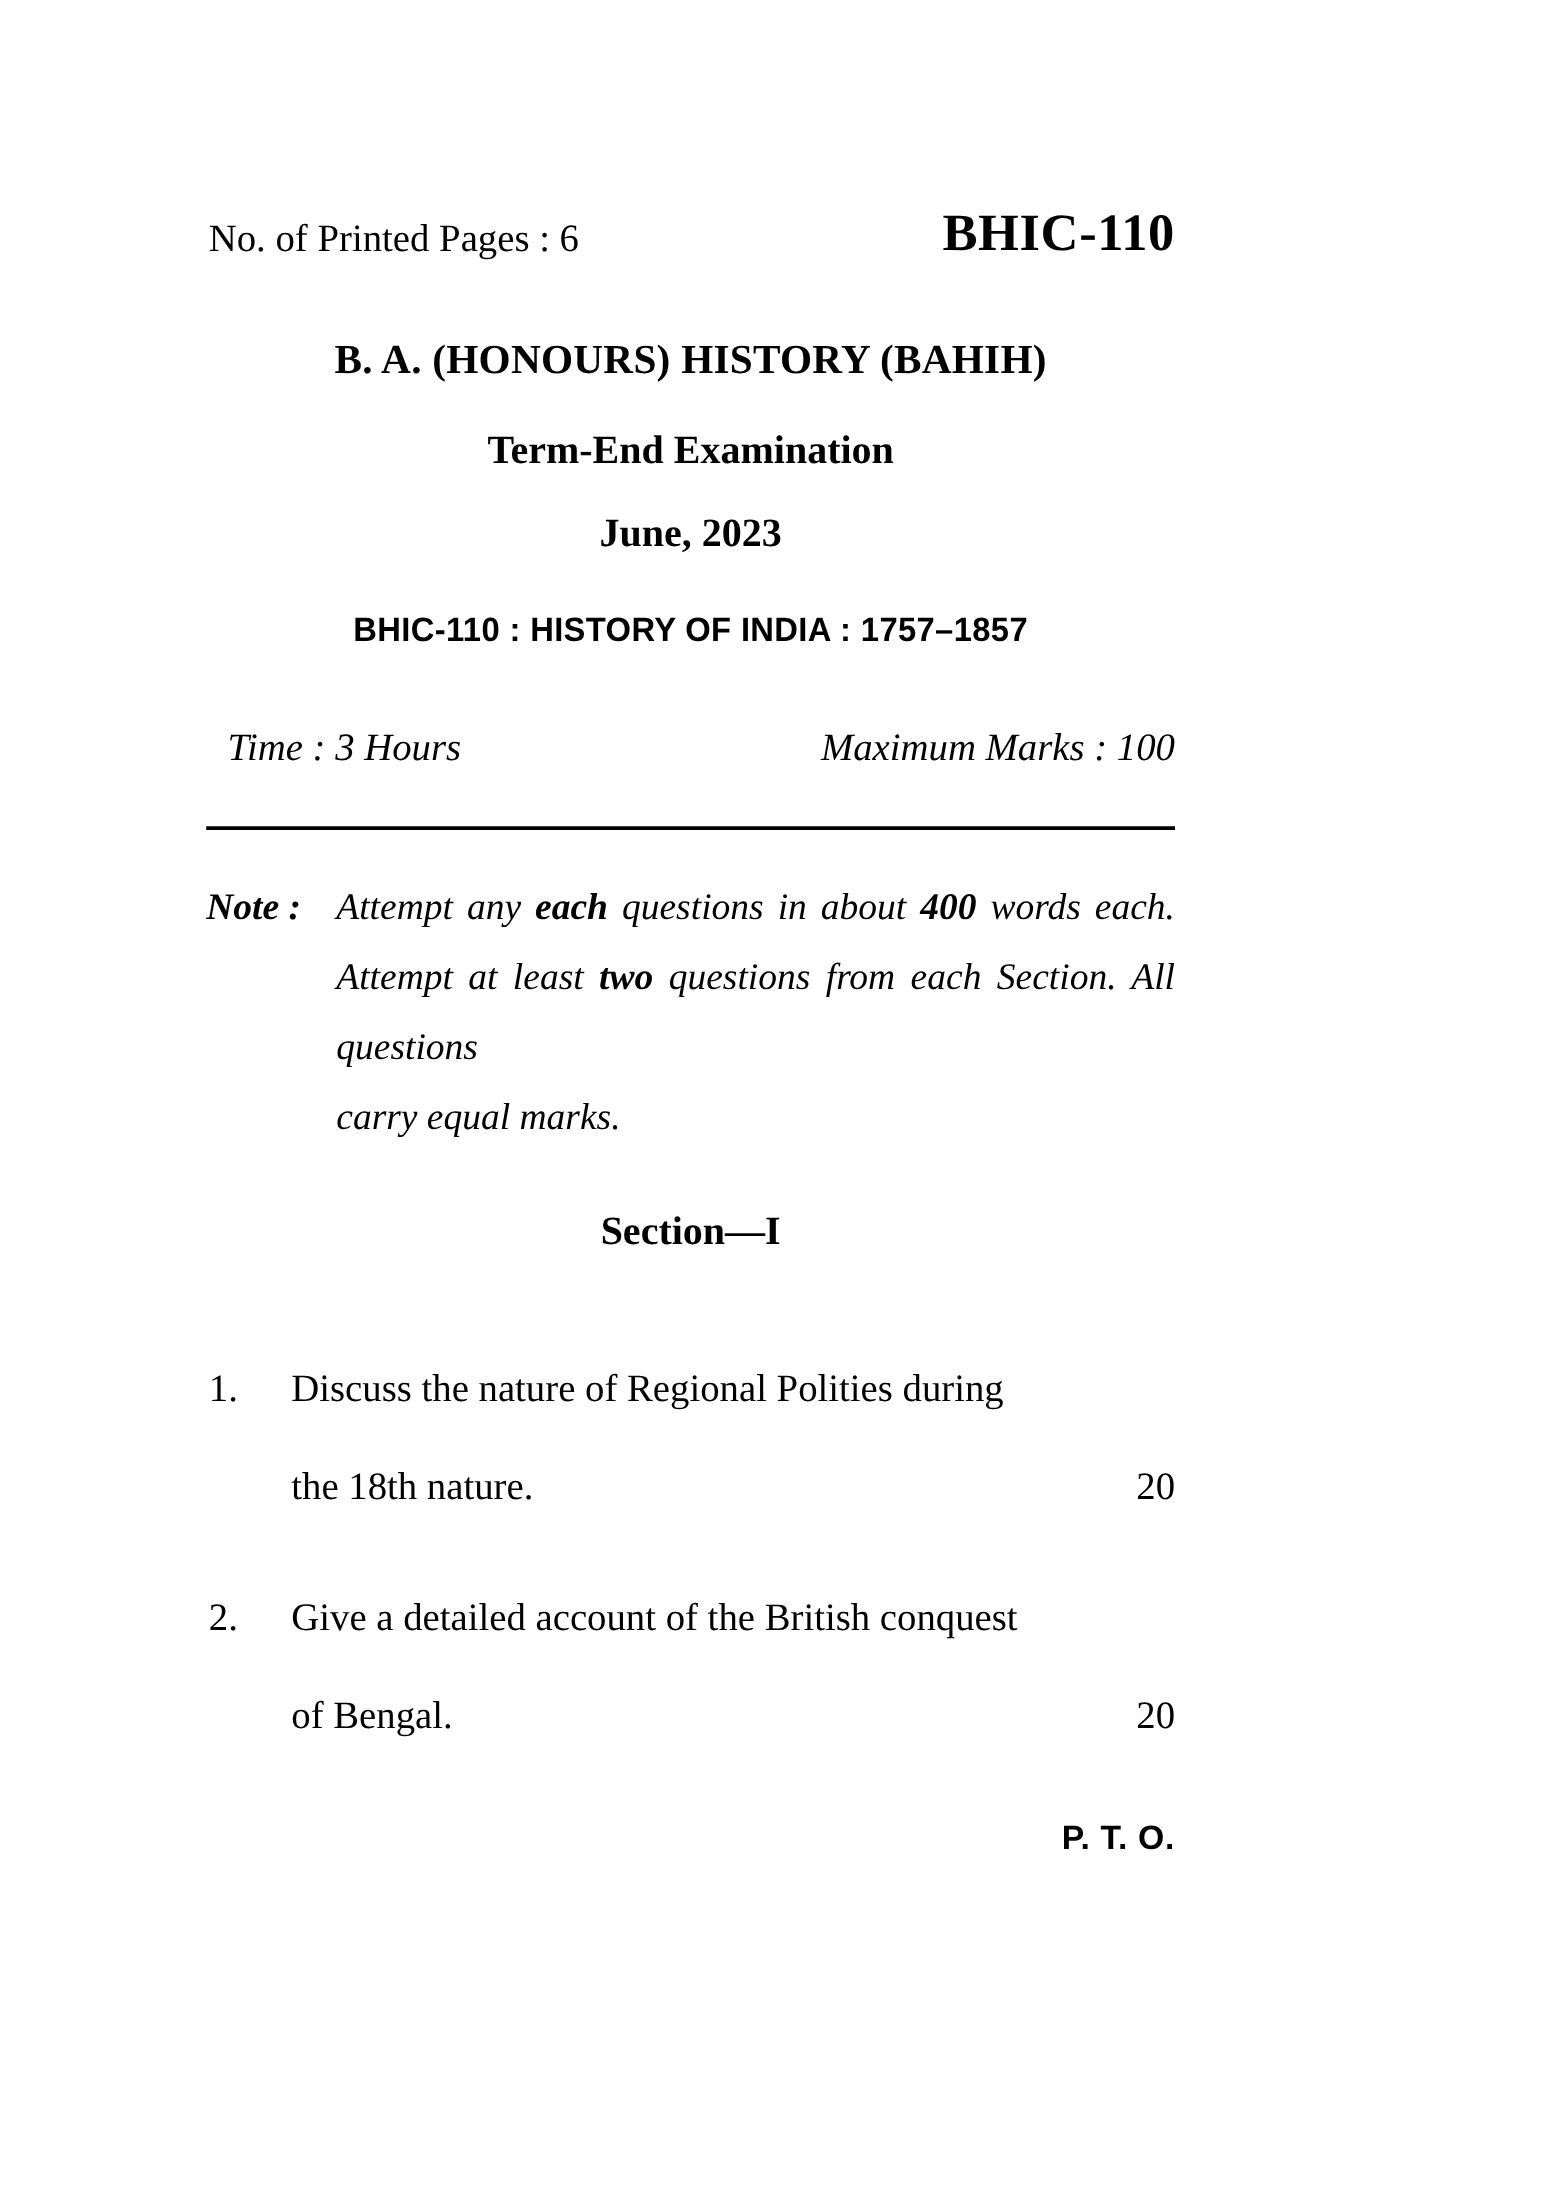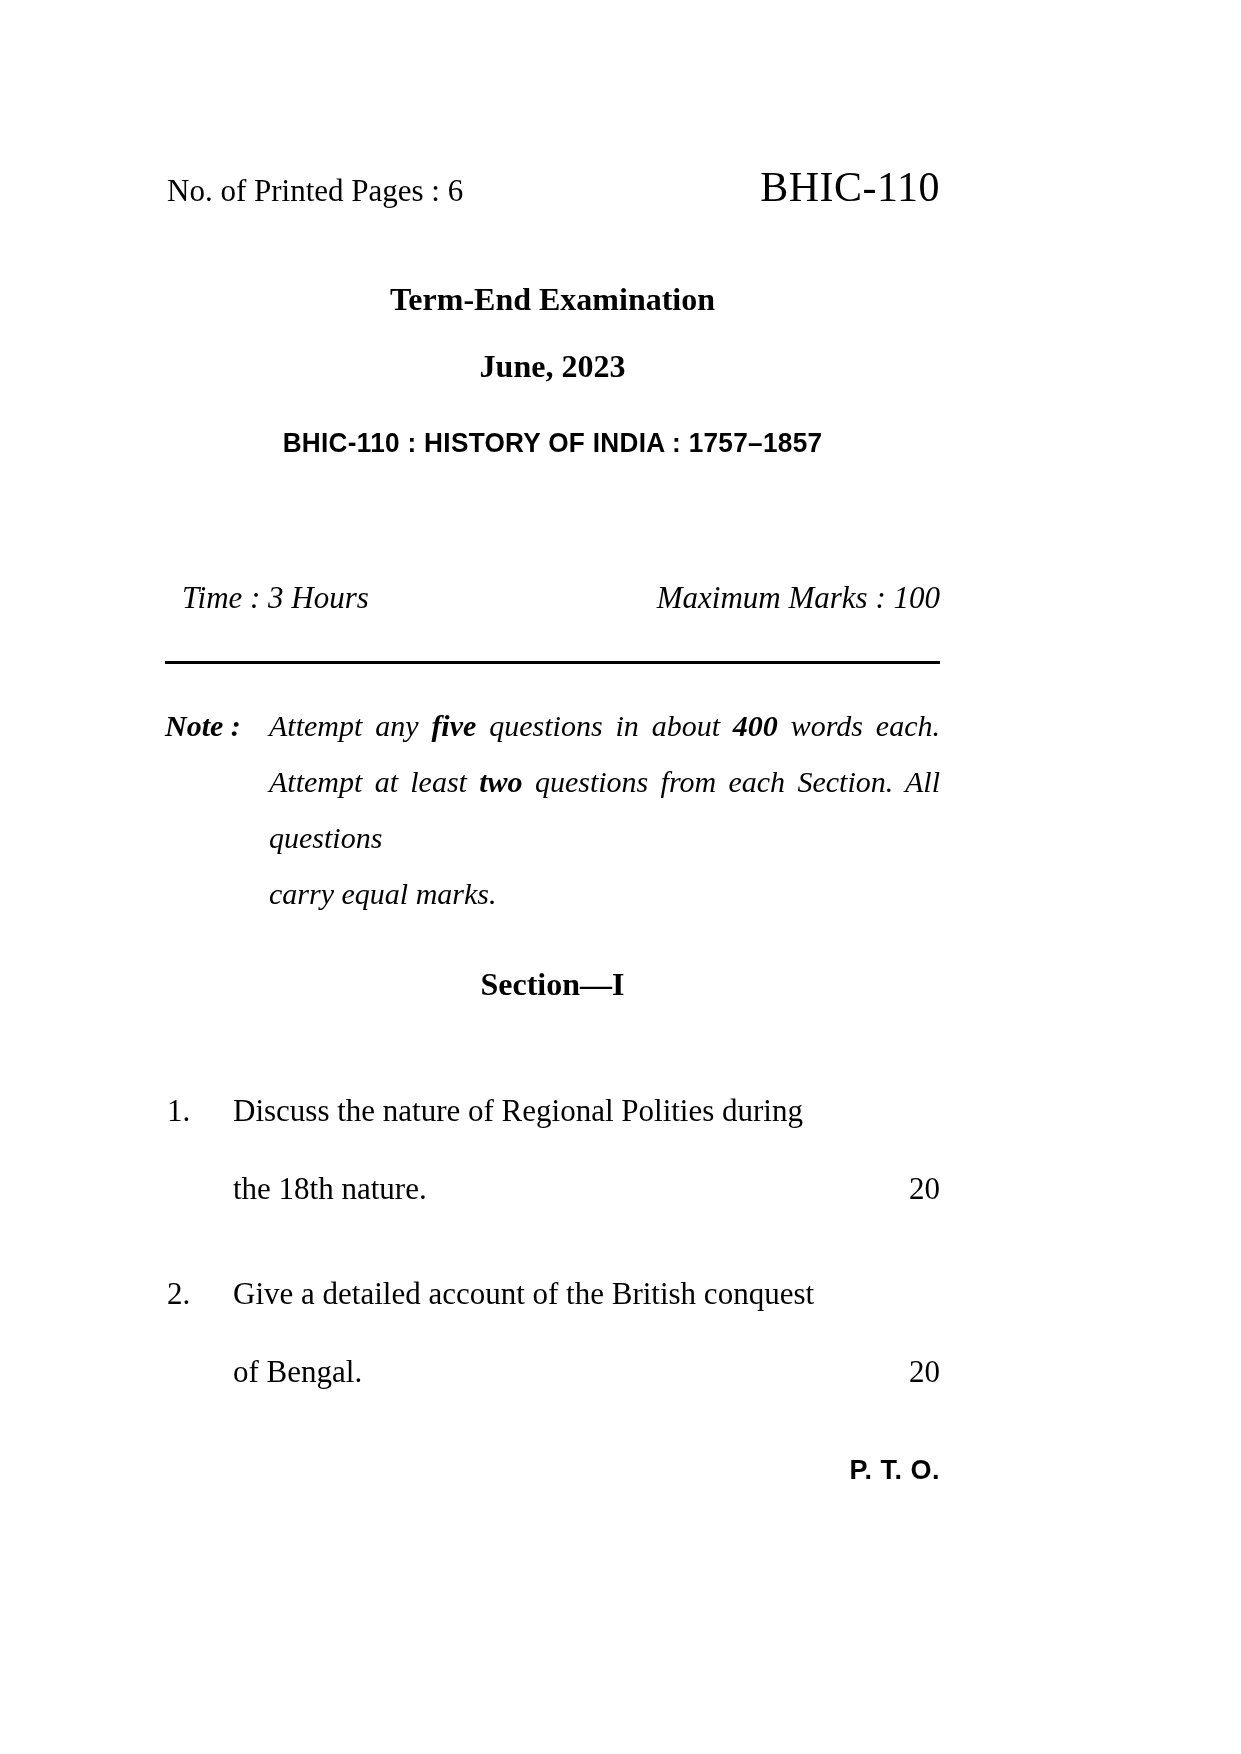--- a/index.html
+++ b/index.html
@@ -38,21 +38,21 @@
     font-family: "Liberation Serif", serif;
     font-size: 31px;
     letter-spacing: 0px;
     white-space: nowrap;
   }
   .course-code {
     position: absolute;
     right: 0px;
     top: 0px;
     font-family: "Liberation Serif", serif;
-    font-weight: normal;
+    font-weight: bold;
     font-size: 42px;
     letter-spacing: 0.5px;
     white-space: nowrap;
   }
 
   
   .title-block {
     position: absolute;
     left: 0;
     top: 270px;
@@ -225,35 +225,36 @@
 
 <div class="page">
   <div class="content">
 
     <div class="header-row">
       <div class="printed-pages">No. of Printed Pages : 6</div>
       <div class="course-code">BHIC-110</div>
     </div>
 
     <div class="title-block">
+      <div class="prog-title">B. A. (HONOURS) HISTORY (BAHIH)</div>
       <div class="exam-title">Term-End Examination</div>
       <div class="exam-session">June, 2023</div>
       <div class="paper-title">BHIC-110 : HISTORY OF INDIA : 1757–1857</div>
     </div>
 
     <div class="meta-row">
       <span class="meta-time">Time : 3 Hours</span>
       <span class="meta-marks">Maximum Marks : 100</span>
     </div>
 
     <div class="rule"></div>
 
     <div class="note-block">
       <span class="note-label">Note :</span>
-      <div class="note-body"><span>Attempt any </span><span class="b">five</span><span> questions in about </span><span class="b">400</span><span> words each. Attempt at least </span><span class="b">two</span><span> questions from each Section. All questions</span><span class="lastline">carry equal marks.</span></div>
+      <div class="note-body"><span>Attempt any </span><span class="b">each</span><span> questions in about </span><span class="b">400</span><span> words each. Attempt at least </span><span class="b">two</span><span> questions from each Section. All questions</span><span class="lastline">carry equal marks.</span></div>
     </div>
 
     <div class="section-heading">Section—I</div>
 
     <div class="question q1">
       <span class="q-num">1.</span>
       <div class="q-body"><span>Discuss the nature of Regional Polities during</span><span class="q-lastline"><span>the 18th nature.</span><span class="q-marks">20</span></span></div>
     </div>
 
     <div class="question q2">

